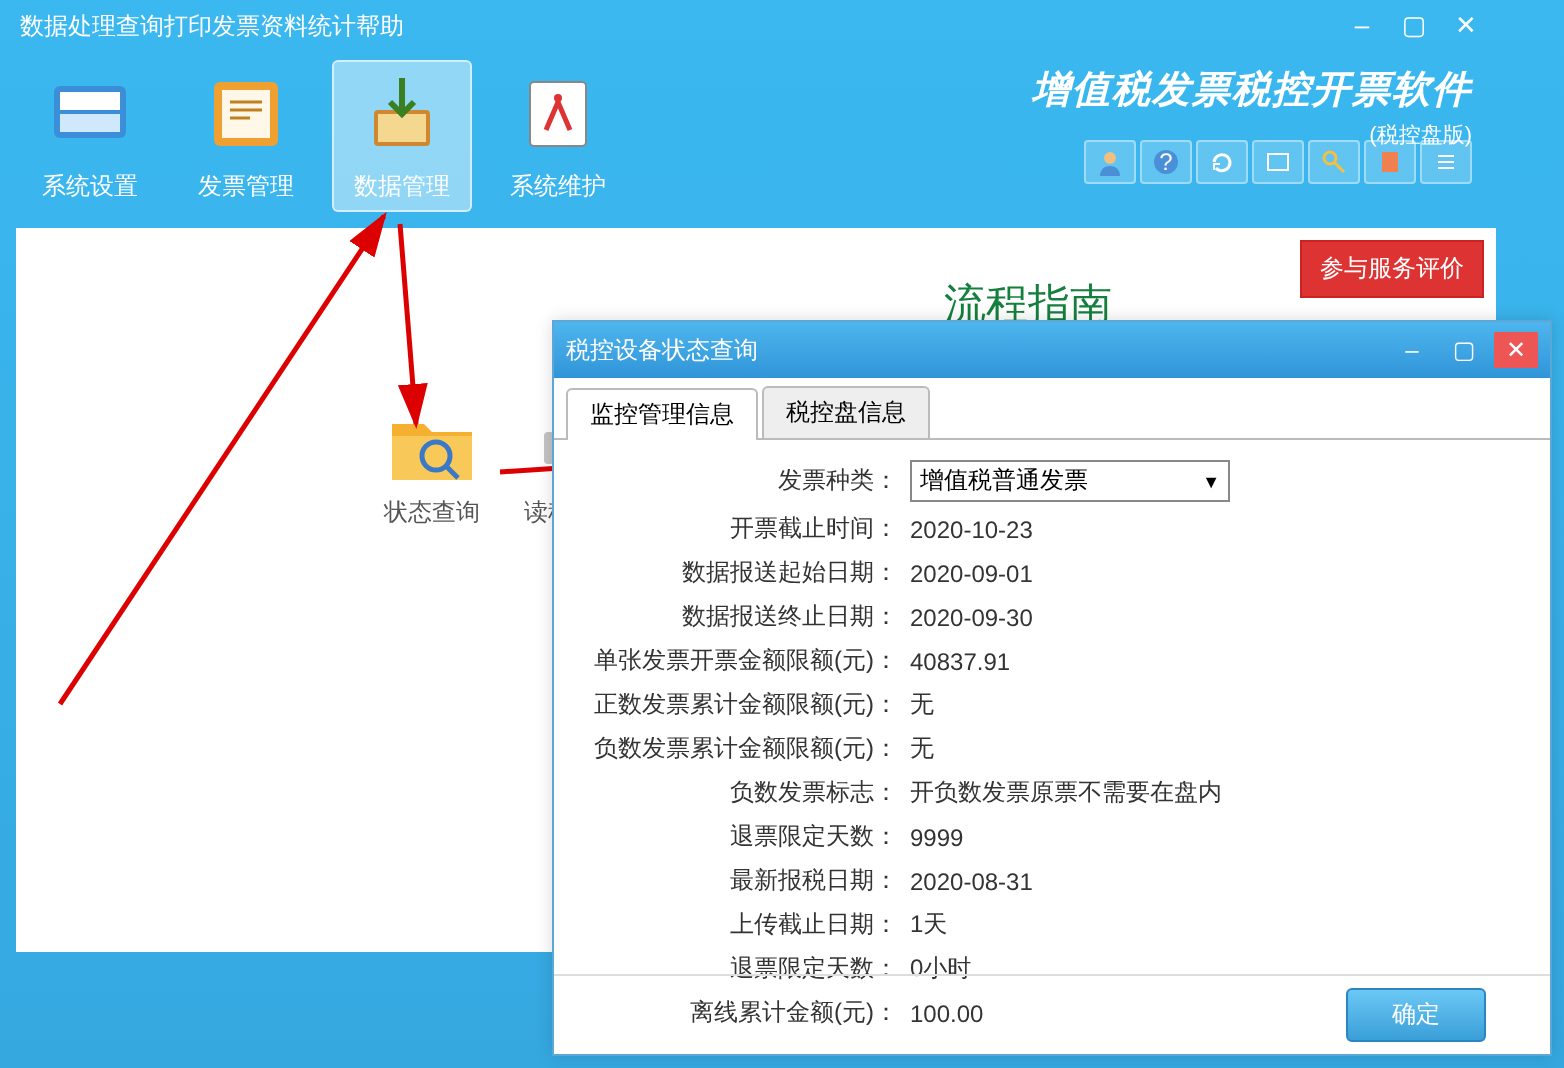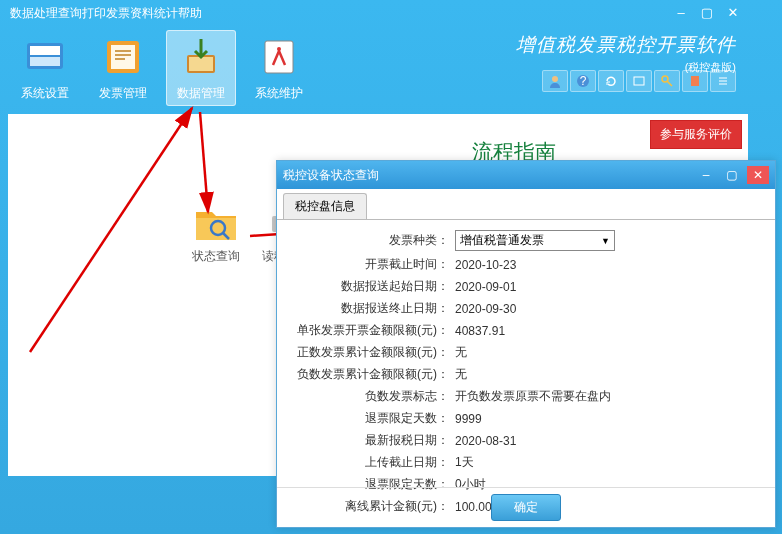--- a/index.html
+++ b/index.html
@@ -7,21 +7,21 @@
 .main-win{position:absolute;left:2px;top:2px;width:750px;height:480px}
 .menu-bar{height:22px;display:flex;align-items:center;padding:0 8px;color:#fff;gap:0}
 .menu-bar span{cursor:default}
 .win-ctl{position:absolute;right:10px;top:2px;display:flex;gap:8px;color:#fff}
 .win-ctl span{width:18px;height:16px;display:flex;align-items:center;justify-content:center;font-size:13px}
 .toolbar{height:88px;display:flex;align-items:center;padding:0 8px;gap:8px;position:relative}
 .tb-btn{width:70px;height:76px;display:flex;flex-direction:column;align-items:center;justify-content:center;gap:6px;color:#fff;border-radius:3px}
 .tb-btn.sel{background:rgba(255,255,255,.45);border:1px solid rgba(255,255,255,.6)}
 .tb-btn .ico{width:44px;height:44px}
 .branding{position:absolute;right:16px;top:8px;color:#fff;text-align:right}
-.branding .t1{font-size:19px;font-style:italic;font-weight:normal;letter-spacing:1px}
+.branding .t1{font-size:19px;font-style:italic;font-weight:bold;letter-spacing:1px}
 .branding .t2{font-size:11px;margin-top:2px}
 .quick{position:absolute;right:16px;top:46px;display:flex;gap:2px}
 .quick div{width:26px;height:22px;background:rgba(255,255,255,.2);border:1px solid rgba(255,255,255,.4);border-radius:2px;display:flex;align-items:center;justify-content:center}
 .content{position:absolute;left:6px;top:112px;right:4px;bottom:6px;background:#fff}
 .badge{position:absolute;right:10px;top:118px;background:#d33;color:#fff;padding:5px 9px;border-radius:0;font-size:12px;border:1px solid #c22}
 .flow-title{position:absolute;left:470px;top:136px;color:#15803d;font-size:21px;font-weight:normal}
 .side-items{position:absolute;left:190px;top:200px;width:70px;display:flex;align-items:center;gap:22px}
 .si{display:flex;flex-direction:column;align-items:center;gap:4px;color:#555}
 .si .ico{width:48px;height:42px}
 .dialog{position:absolute;left:276px;top:160px;width:500px;height:368px;background:#fff;border:1px solid #5aa8d8;box-shadow:0 0 8px rgba(0,0,0,.15)}
@@ -31,21 +31,21 @@
 .dlg-ctl .close{background:#e55}
 .tabs{display:flex;border-bottom:1px solid #bbb;padding:4px 6px 0}
 .tab{padding:4px 11px;border:1px solid #bbb;border-bottom:none;border-radius:3px 3px 0 0;background:#eee;margin-right:2px}
 .tab.active{background:#fff;position:relative;top:1px}
 .dlg-body{padding:10px 18px}
 .row{display:flex;align-items:center;margin-bottom:5px}
 .row .lbl{width:160px;text-align:right;color:#333;padding-right:6px}
 .row .val{color:#333}
 .combo{border:1px solid #888;padding:1px 4px;width:160px;display:flex;justify-content:space-between;align-items:center;background:#fff}
 .combo .arr{font-size:9px}
-.dlg-foot{position:absolute;bottom:0;left:0;right:0;height:40px;border-top:1px solid #ddd;display:flex;align-items:center;justify-content:center;padding:0 4px}
+.dlg-foot{position:absolute;bottom:0;left:0;right:0;height:40px;border-top:1px solid #ddd;display:flex;align-items:center;justify-content:flex-end;padding:0 32px}
 .btn-ok{padding:4px 22px;background:linear-gradient(180deg,#6bc8f5,#3a9fd8);border:1px solid #2a85c0;border-radius:3px;color:#fff}
 svg{display:block}
 .arrow{position:absolute;pointer-events:none}
 </style>
 </head>
 <body>
 
 <div class="main-win">
   <div class="win-ctl">
     <span>–</span>
@@ -186,20 +186,21 @@
 <div class="dialog">
   <div class="dlg-title">
     <span>税控设备状态查询</span>
     <div class="dlg-ctl">
       <span>–</span>
       <span>▢</span>
       <span class="close">✕</span>
     </div>
   </div>
   <div class="tabs">
+    <div class="tab active">监控管理信息</div>
     <div class="tab">税控盘信息</div>
   </div>
   <div class="dlg-body" id="dlg-rows">
       <div class="row">
         <div class="lbl">发票种类：</div>
         <div class="combo">
           <span>增值税普通发票</span>
           <span class="arr">▼</span>
         </div>
       </div>

